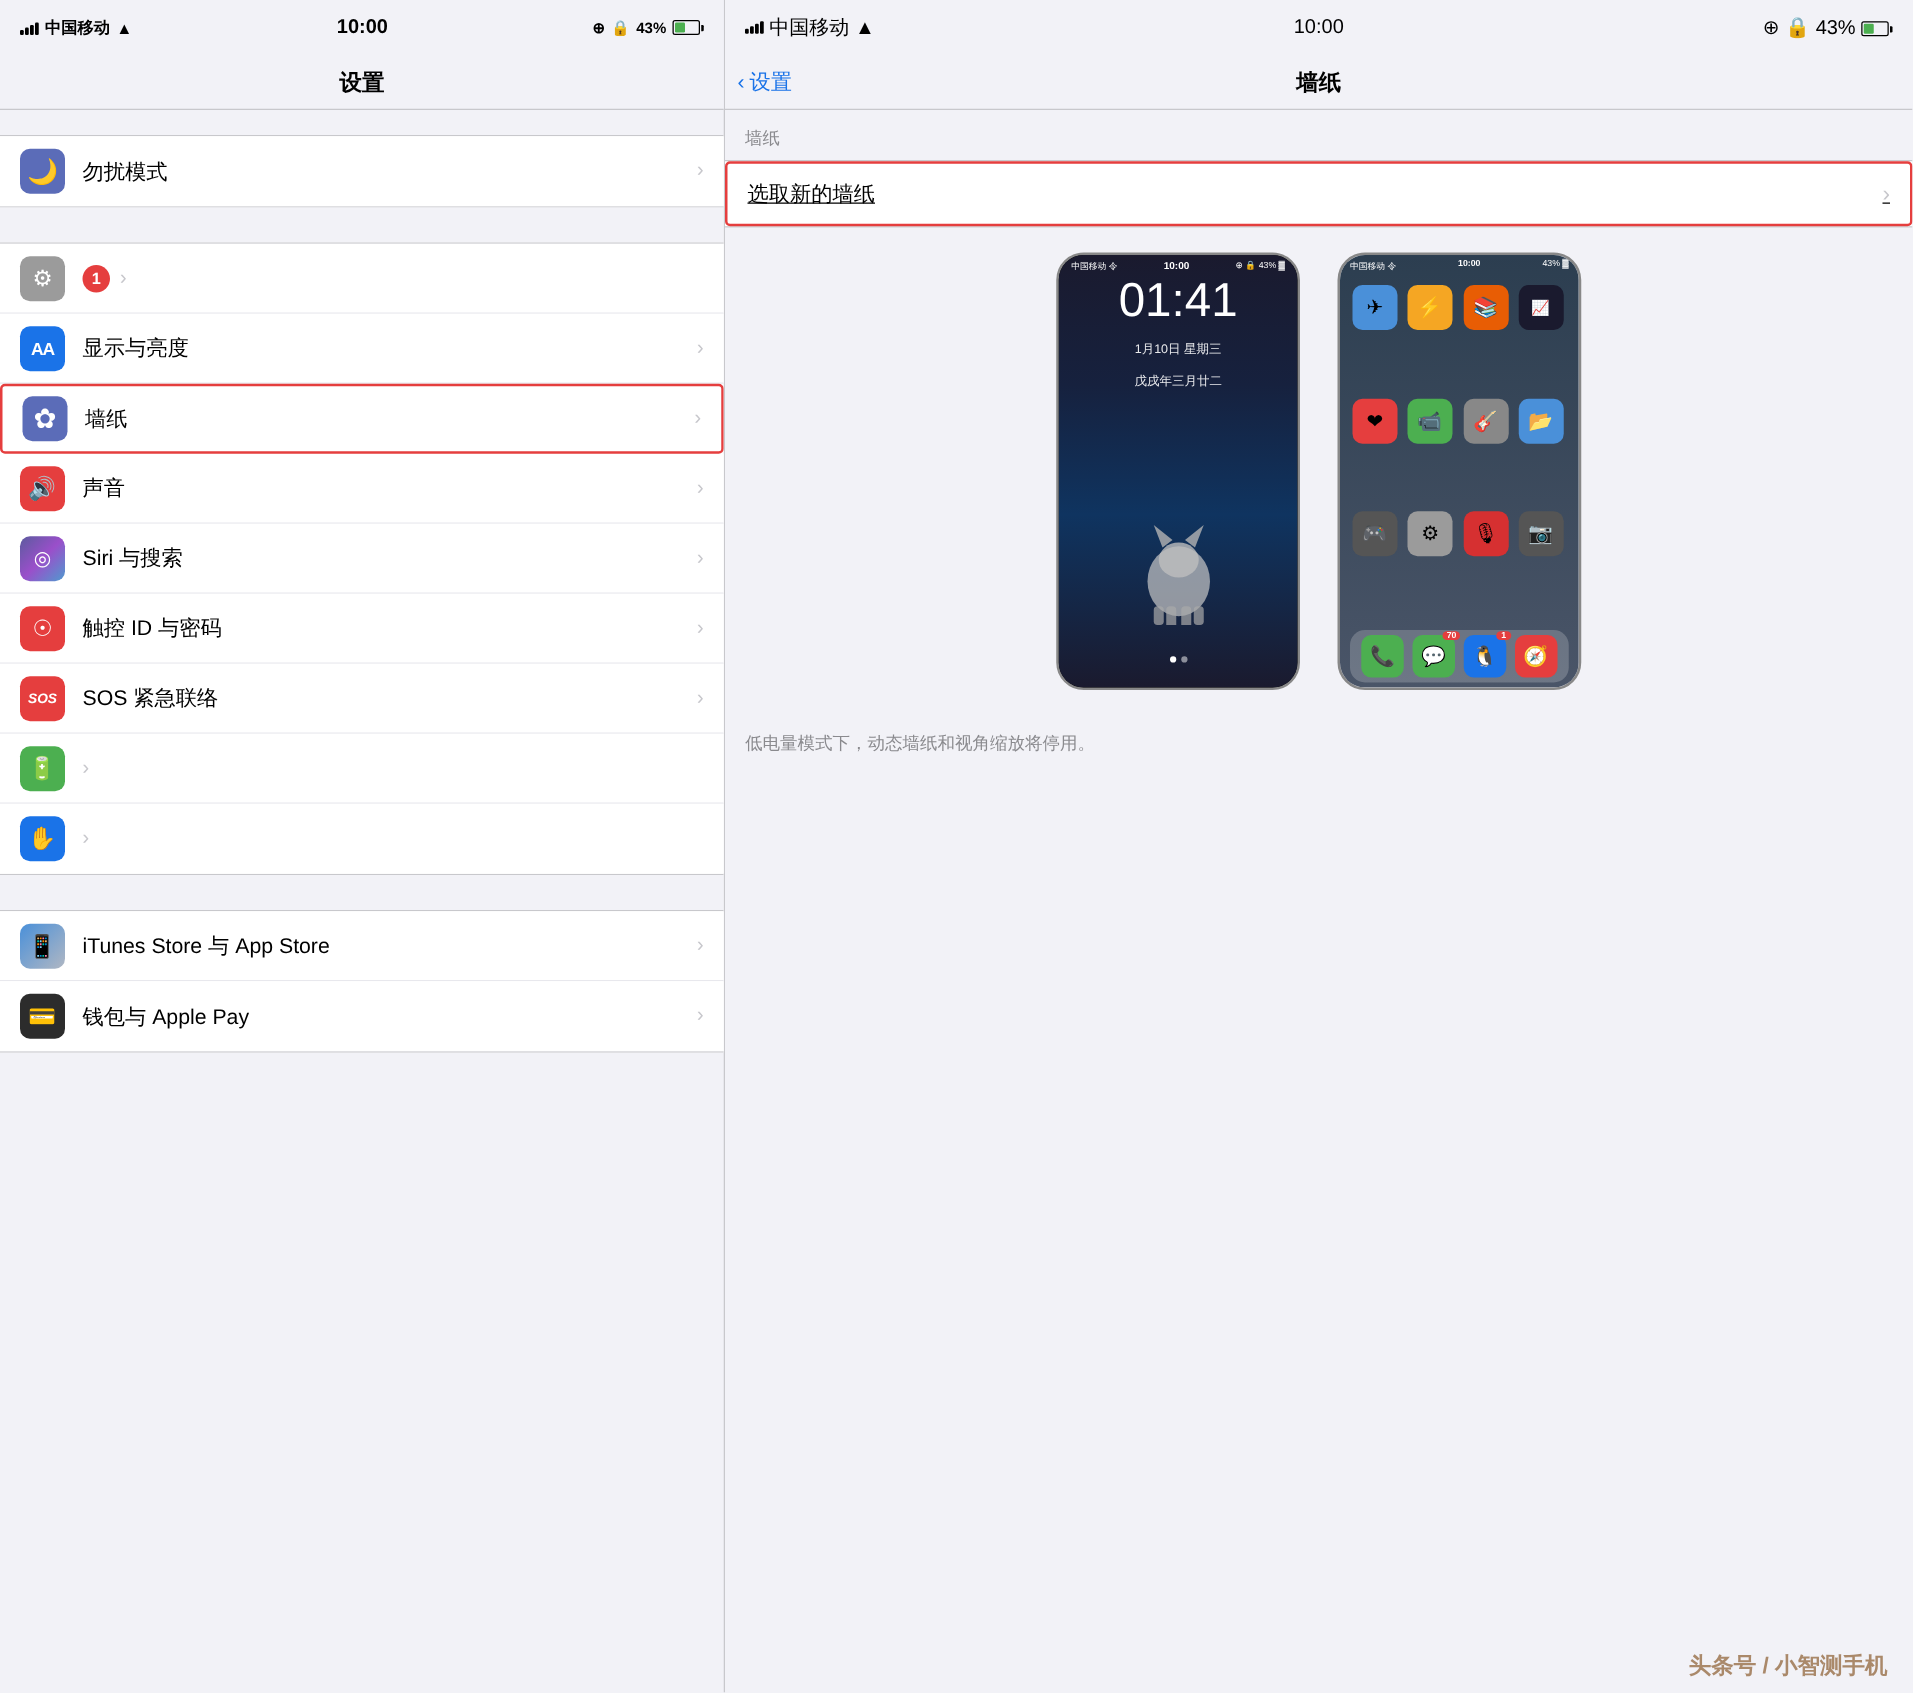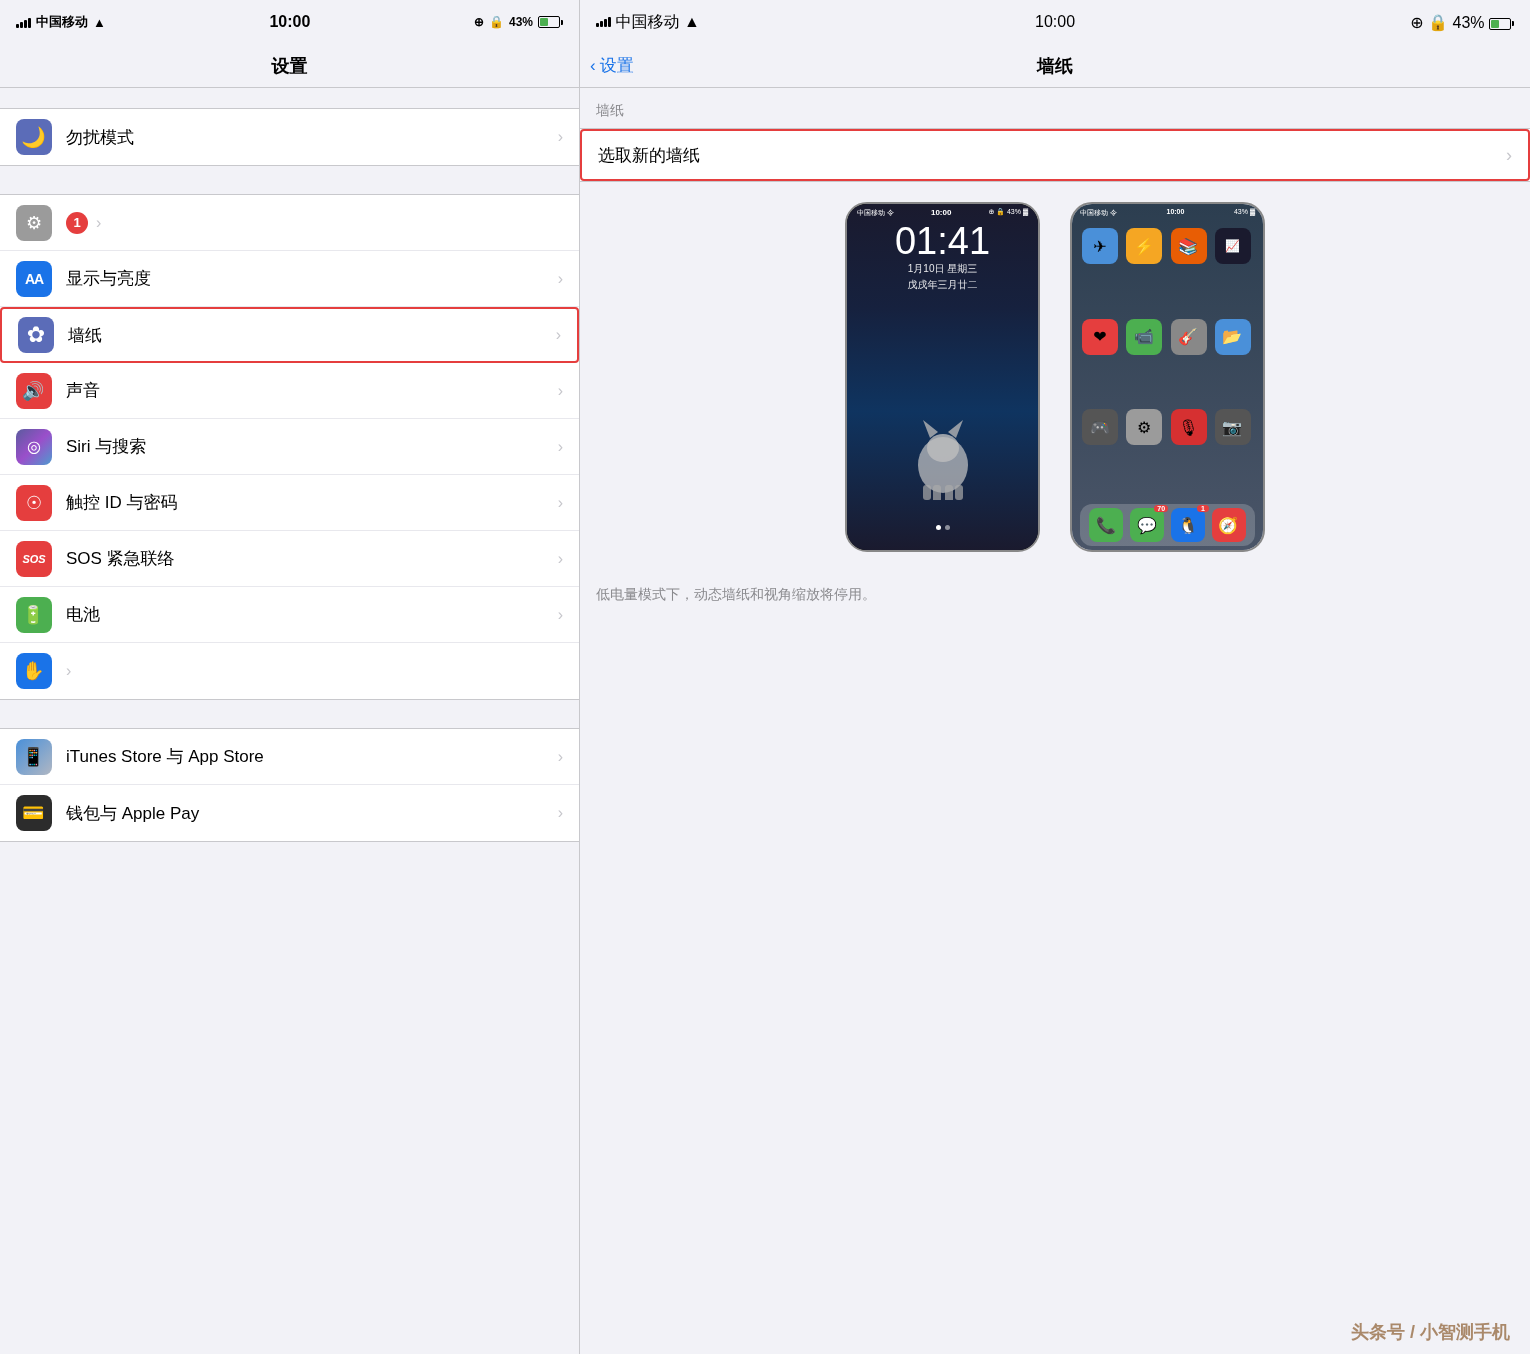--- a/index.html
+++ b/index.html
@@ -206,20 +206,21 @@
       border-bottom: 1px solid #c8c8cc;
     }
     .wallpaper-option-item {
       display: flex;
       align-items: center;
       height: 52px;
       padding: 0 16px;
       border: 2px solid #e53e3e;
       border-radius: 4px;
       cursor: pointer;
+      text-decoration: underline;
     }
     .wallpaper-option-label {
       flex: 1;
       font-size: 17px;
       color: #000;
     }
 
     .preview-section {
       padding: 20px 30px;
       display: flex;
@@ -258,21 +259,21 @@
     .ls-time-display {
       font-size: 38px;
       font-weight: 200;
       color: #fff;
       margin-top: 0;
       line-height: 1;
     }
     .ls-date {
       font-size: 10px;
       color: rgba(255,255,255,0.9);
-      margin-top: 2px;
+      margin-top: 12px;
     }
     .ls-dots {
       position: absolute;
       bottom: 20px;
       display: flex;
       gap: 4px;
     }
     .dot {
       width: 5px;
       height: 5px;
@@ -468,21 +469,20 @@
         <span class="item-label">触控 ID 与密码</span>
         <span class="chevron">›</span>
       </div>
       <div class="list-item">
         <div class="item-icon icon-sos" style="font-size:11px; font-weight:900;font-style:italic;">SOS</div>
         <span class="item-label">SOS 紧急联络</span>
         <span class="chevron">›</span>
       </div>
       <div class="list-item">
         <div class="item-icon icon-battery" style="font-size:18px;">🔋</div>
-        <span class="item-label">电池</span>
         <span class="chevron">›</span>
       </div>
       <div class="list-item">
         <div class="item-icon icon-privacy" style="font-size:18px;">✋</div>
         <span class="chevron">›</span>
       </div>
     </div>
 
     <div class="section-separator"></div>
 

